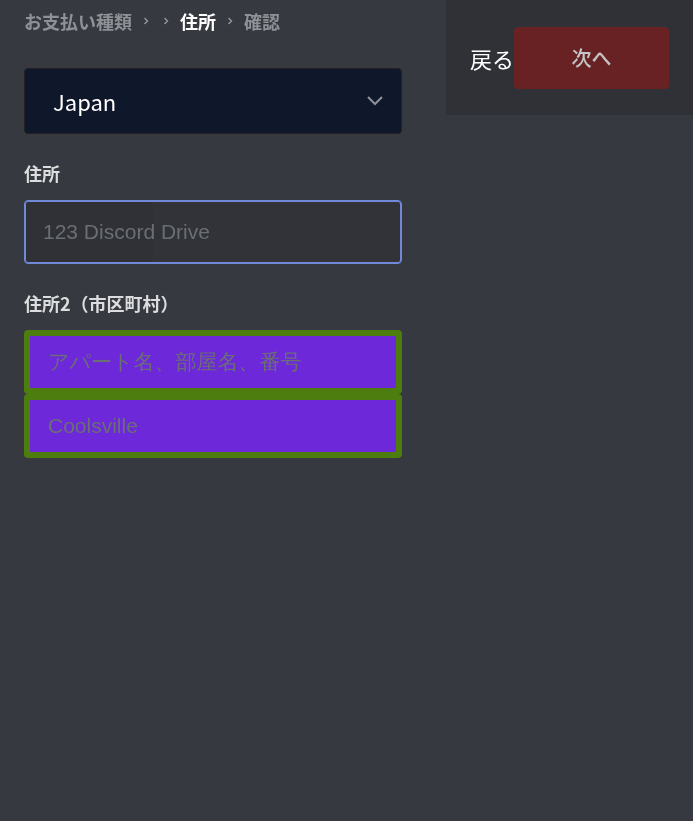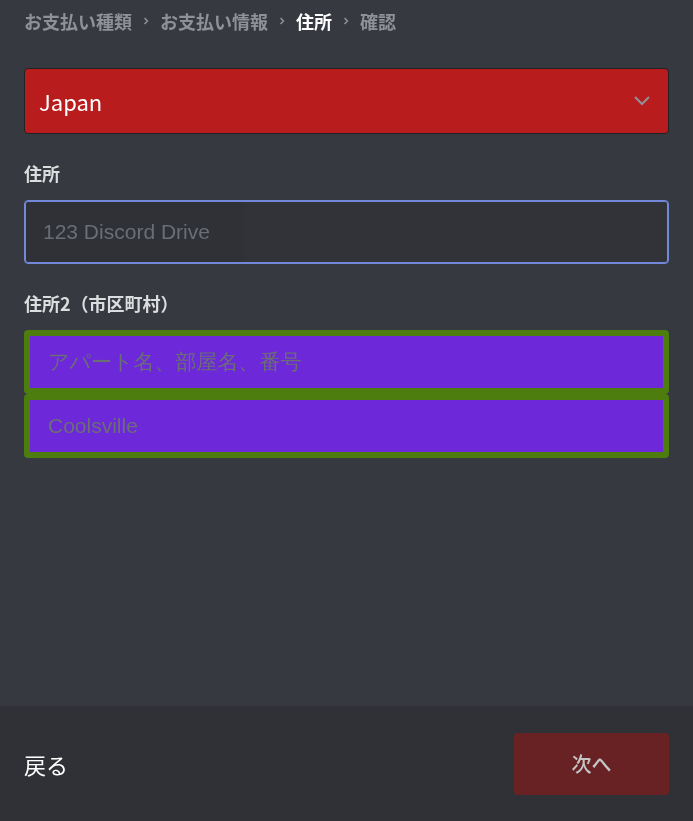--- a/index.html
+++ b/index.html
@@ -6,21 +6,20 @@
   html, body {
     width: 693px;
     height: 821px;
     background: #36393f;
     font-family: "Hiragino Sans", "Noto Sans CJK JP", "Helvetica Neue", Arial, sans-serif;
     color: #dcddde;
     overflow: hidden;
   }
   .modal {
     display: flex;
-    flex-direction: column;
     height: 100%;
     gap: 20px;
   }
   .content {
     padding: 0 24px 20px 24px;
     flex: 1;
   }
   .footer {
     background: #2f3136;
     padding: 20px 24px;
@@ -57,26 +56,26 @@
     margin-top: 26px;
   }
   .field-label.upper {
     letter-spacing: 1px;
     color: #b9bbbe;
     font-size: 17px;
   }
   .select-wrap {
     position: relative;
     height: 66px;
-    background: #b91c1c;
+    background: #0f172a;
     border: 1px solid #202225;
     border-radius: 4px;
     display: flex;
     align-items: center;
-    padding: 0 14px;
+    padding: 0 28px;
     font-size: 22px;
     color: #ffffff;
     cursor: pointer;
     margin-top: 10px;
   }
   .select-wrap .caret {
     position: absolute;
     right: 18px;
     top: 50%;
     transform: translateY(-50%);
@@ -139,21 +138,20 @@
 <div class="modal">
   <div class="content">
 
     <div class="breadcrumb">
       <span class="crumb">お支払い種類</span>
       <span class="chev">
         <svg width="12" height="12" viewBox="0 0 24 24" fill="none">
             <path d="M9 6l6 6-6 6" stroke="#8e9297" stroke-width="3"></path>
           </svg>
       </span>
-      <span class="crumb">お支払い情報</span>
       <span class="chev">
         <svg width="12" height="12" viewBox="0 0 24 24" fill="none">
             <path d="M9 6l6 6-6 6" stroke="#8e9297" stroke-width="3"></path>
           </svg>
       </span>
       <span class="crumb active">住所</span>
       <span class="chev">
         <svg width="12" height="12" viewBox="0 0 24 24" fill="none">
             <path d="M9 6l6 6-6 6" stroke="#8e9297" stroke-width="3"></path>
           </svg>

